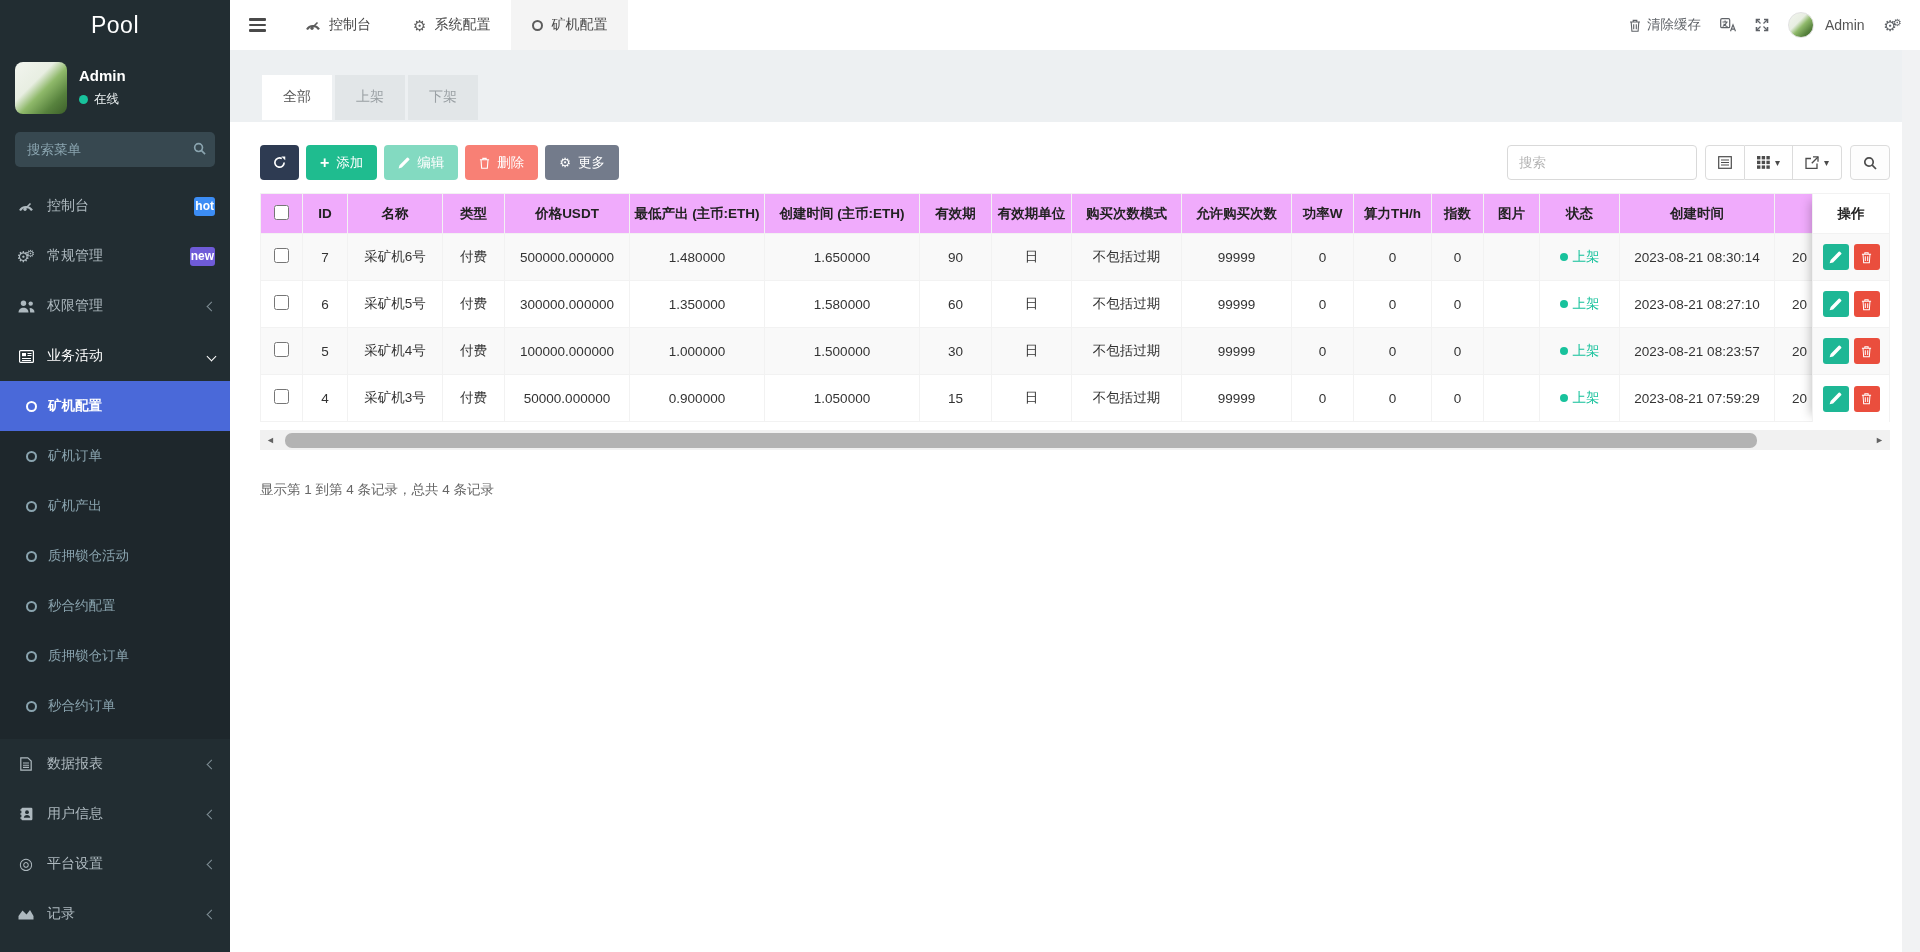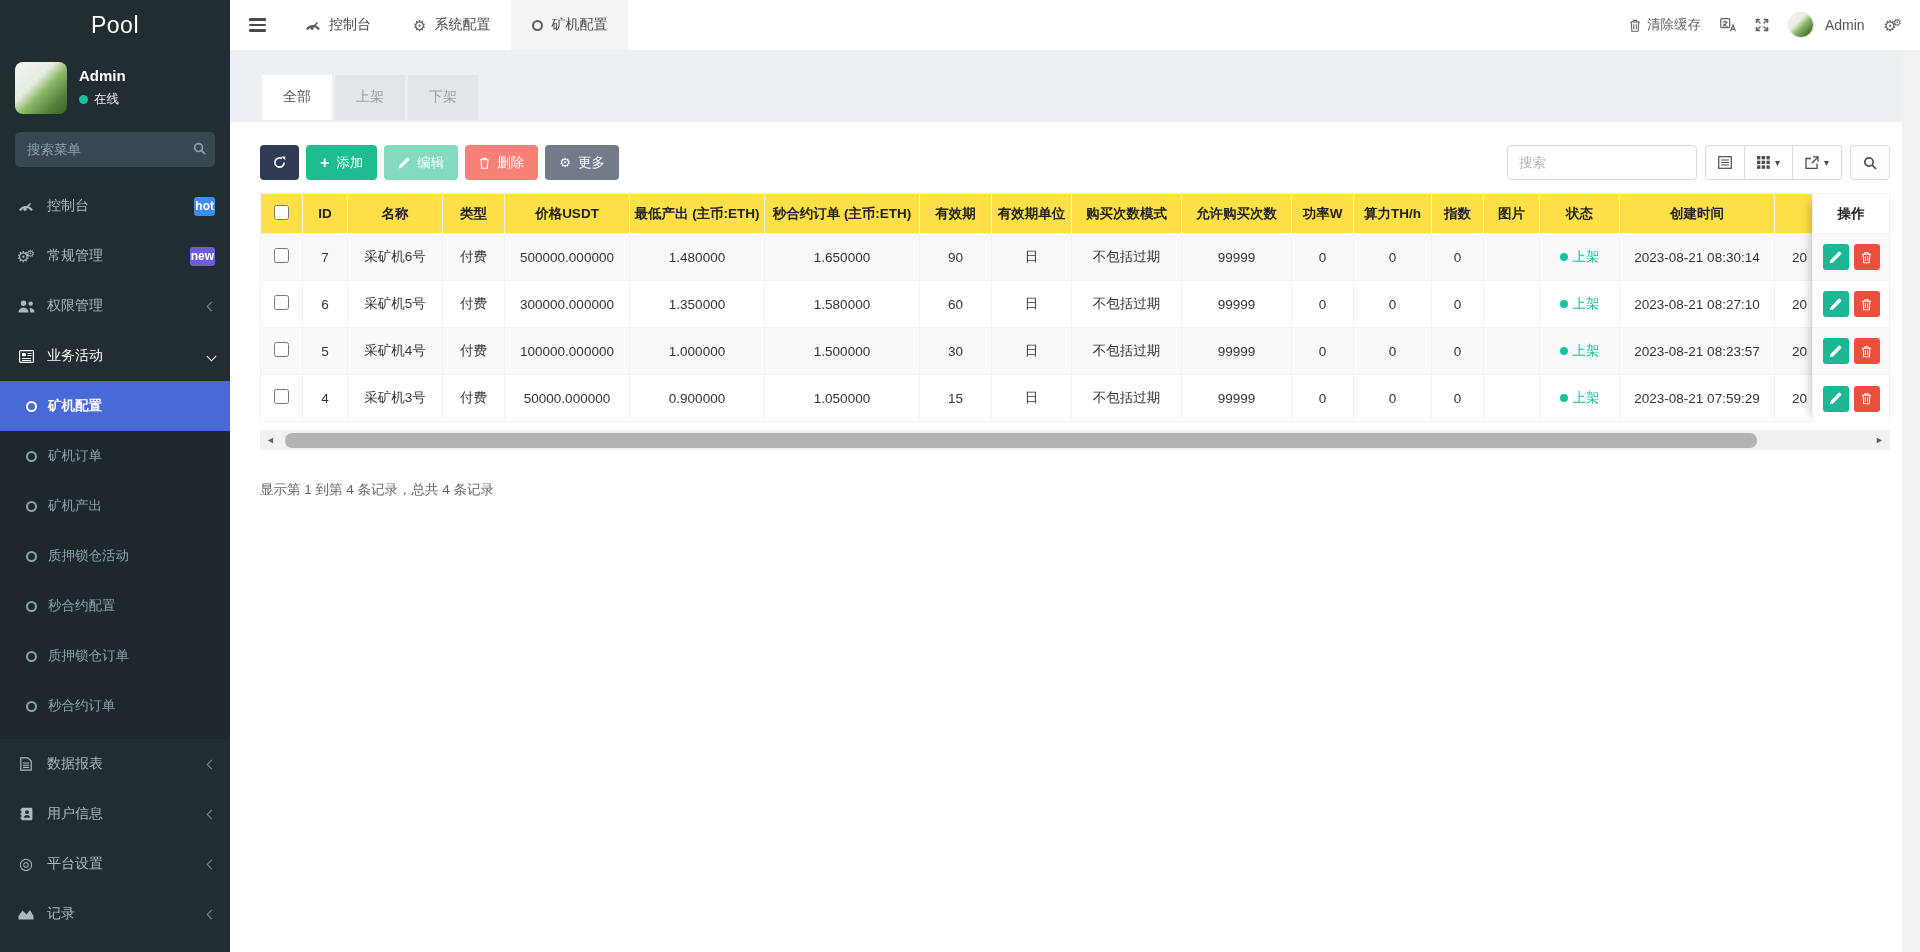--- a/index.html
+++ b/index.html
@@ -66,21 +66,21 @@
   .gbtn { height:35px; background:#fff; border:1px solid #dcdcdc; color:#4c4c4c; display:inline-flex; align-items:center; justify-content:center; gap:5px; padding:0 12px; cursor:pointer; }
   .bgroup .gbtn + .gbtn { border-left:none; }
   .bgroup .gbtn:first-child { border-radius:4px 0 0 4px; }
   .bgroup .gbtn:last-child { border-radius:0 4px 4px 0; }
   .gbtn.single { border-radius:4px; margin-left:8px; background:#fdfdfd; }
   .caret { font-size:10px; color:#4c4c4c; }
 
   .table-wrap { position:relative; margin-top:13px; width:1630px; overflow:hidden; }
   table { border-collapse:collapse; table-layout:fixed; width:1674px; }
   th,td { border:1px solid #f2f2f2; text-align:center; font-size:13.5px; color:#333; overflow:hidden; white-space:nowrap; }
-  th { height:40px; font-weight:bold; color:#222; background:#fde047; }
+  th { height:40px; font-weight:bold; color:#222; background:#f0abfc; }
   td { height:47px; }
   tbody tr:nth-child(odd) td { background:#f9f9f9; }
   .cell-left { text-align:left; padding-left:17px; }
   input[type=checkbox] { width:15px; height:15px; accent-color:#4a69d9; cursor:pointer; }
   .status-cell { display:inline-flex; align-items:center; gap:5px; color:var(--status_online_green); }
   .status-cell .dot { width:8px; height:8px; }
 
   .ops { position:absolute; top:0; right:0; width:78px; background:#fff; border:1px solid #f2f2f2; box-shadow:-9px 0 10px -8px rgba(0,0,0,.25); }
   .ops-header { height:40px; display:flex; align-items:center; justify-content:center; font-size:13.5px; font-weight:bold; color:#222; border-bottom:1px solid #f2f2f2; }
   .ops-row { height:47px; display:flex; align-items:center; justify-content:center; gap:5px; border-bottom:1px solid #f2f2f2; }
@@ -416,21 +416,21 @@
             <col style="width: 160px;">
           </colgroup>
           <thead>
             <tr>
               <th><input type="checkbox" style=""></th>
               <th>ID</th>
               <th>名称</th>
               <th>类型</th>
               <th>价格USDT</th>
               <th>最低产出 (主币:ETH)</th>
-              <th>秒合约订单 (主币:ETH)</th>
+              <th>创建时间 (主币:ETH)</th>
               <th>有效期</th>
               <th>有效期单位</th>
               <th>购买次数模式</th>
               <th>允许购买次数</th>
               <th>功率W</th>
               <th>算力TH/h</th>
               <th>指数</th>
               <th>图片</th>
               <th>状态</th>
               <th>创建时间</th>

